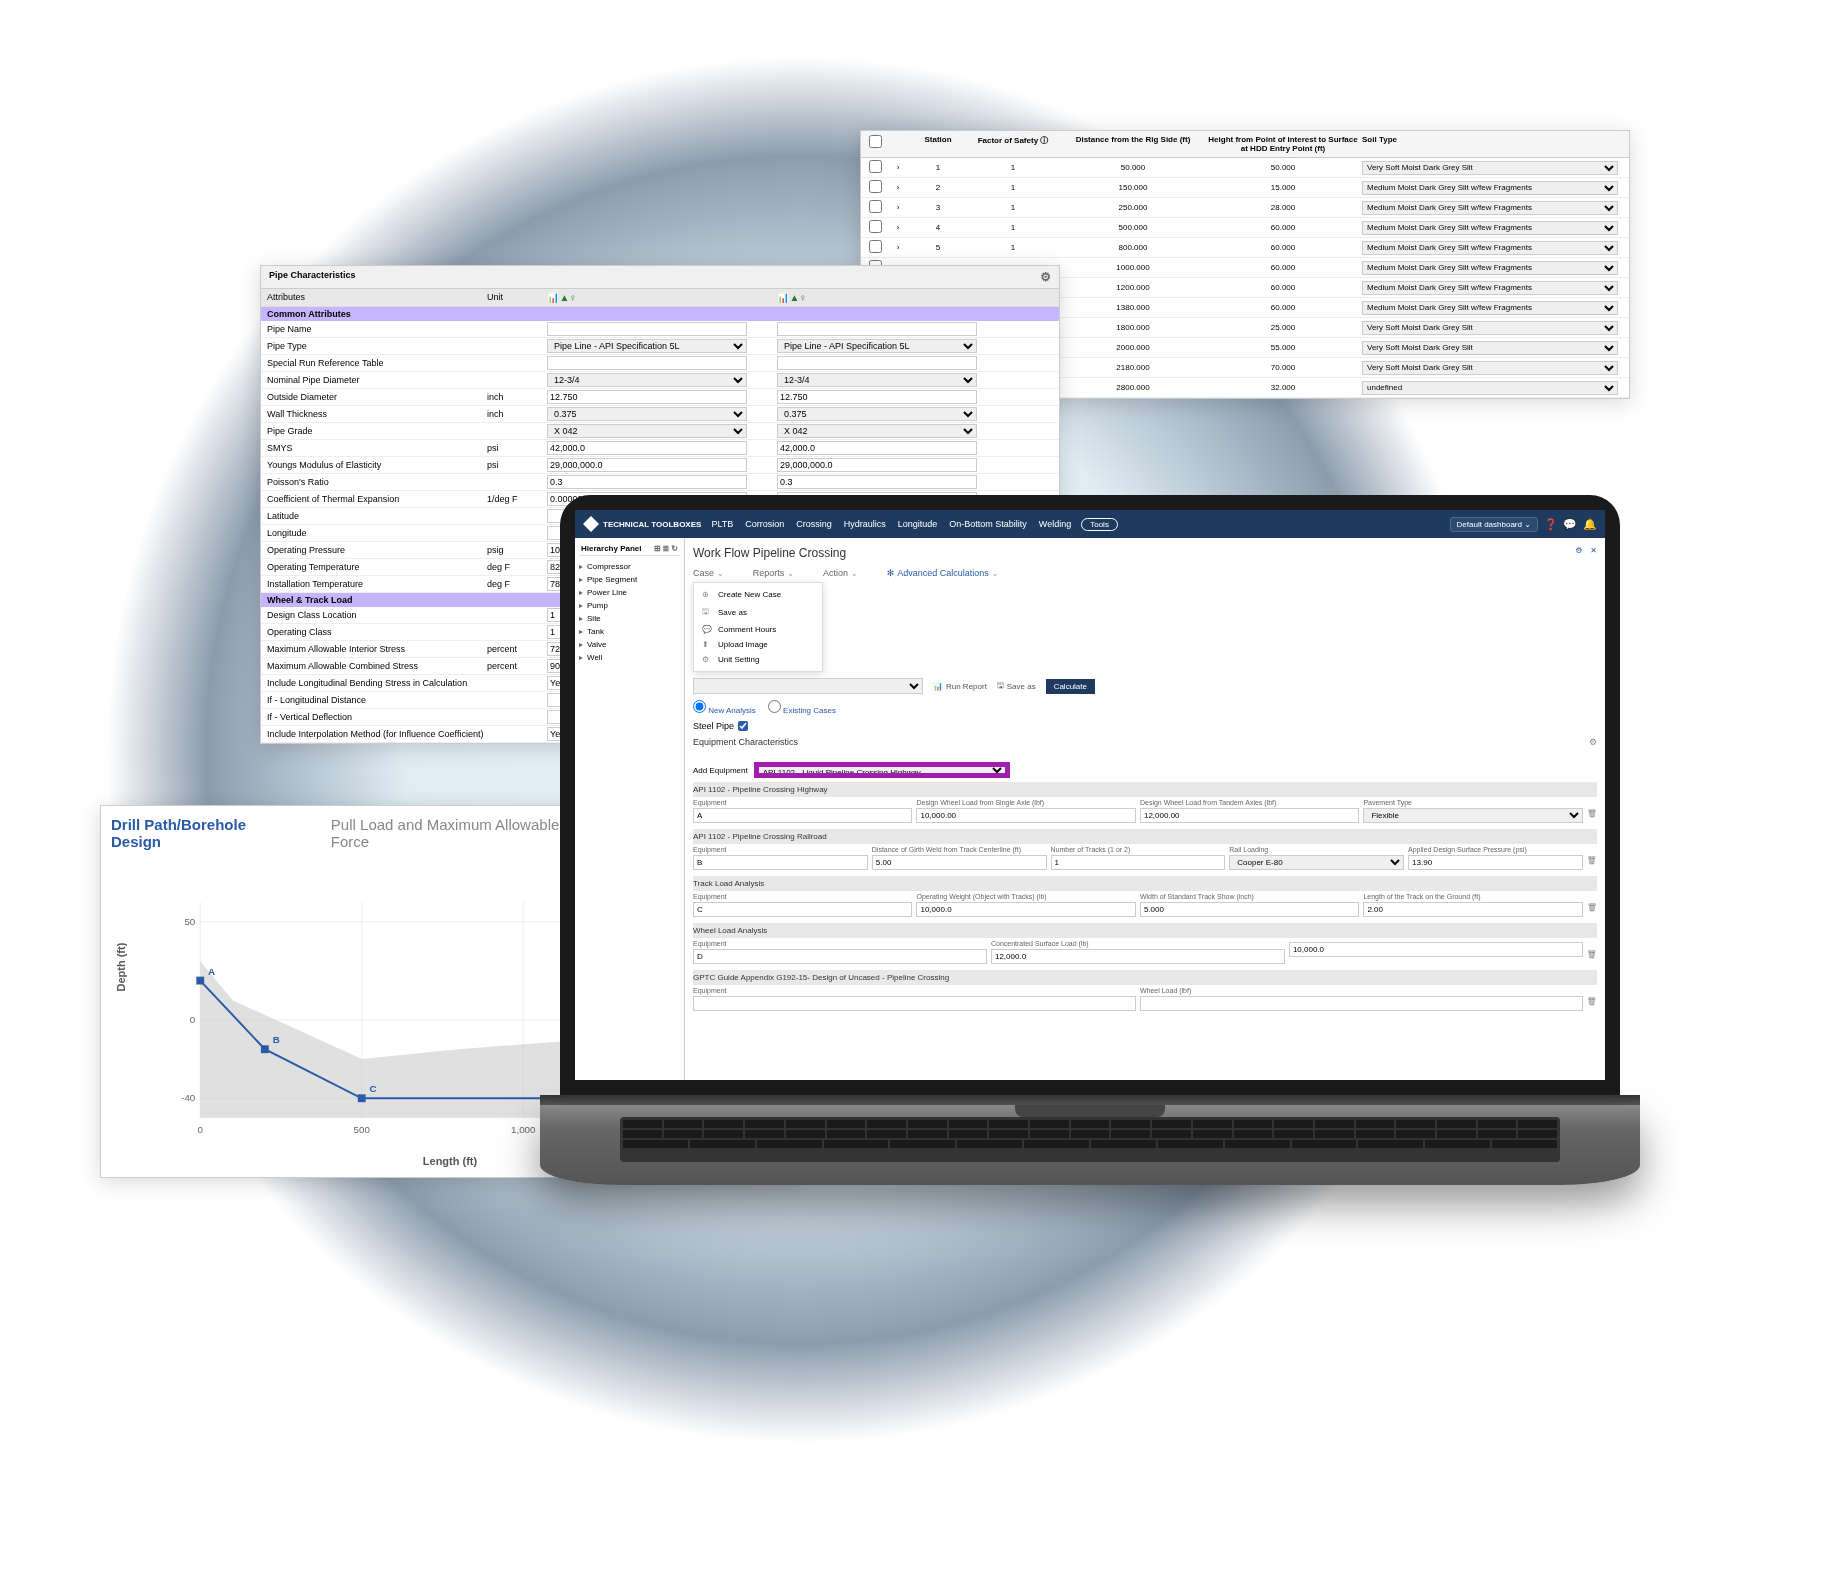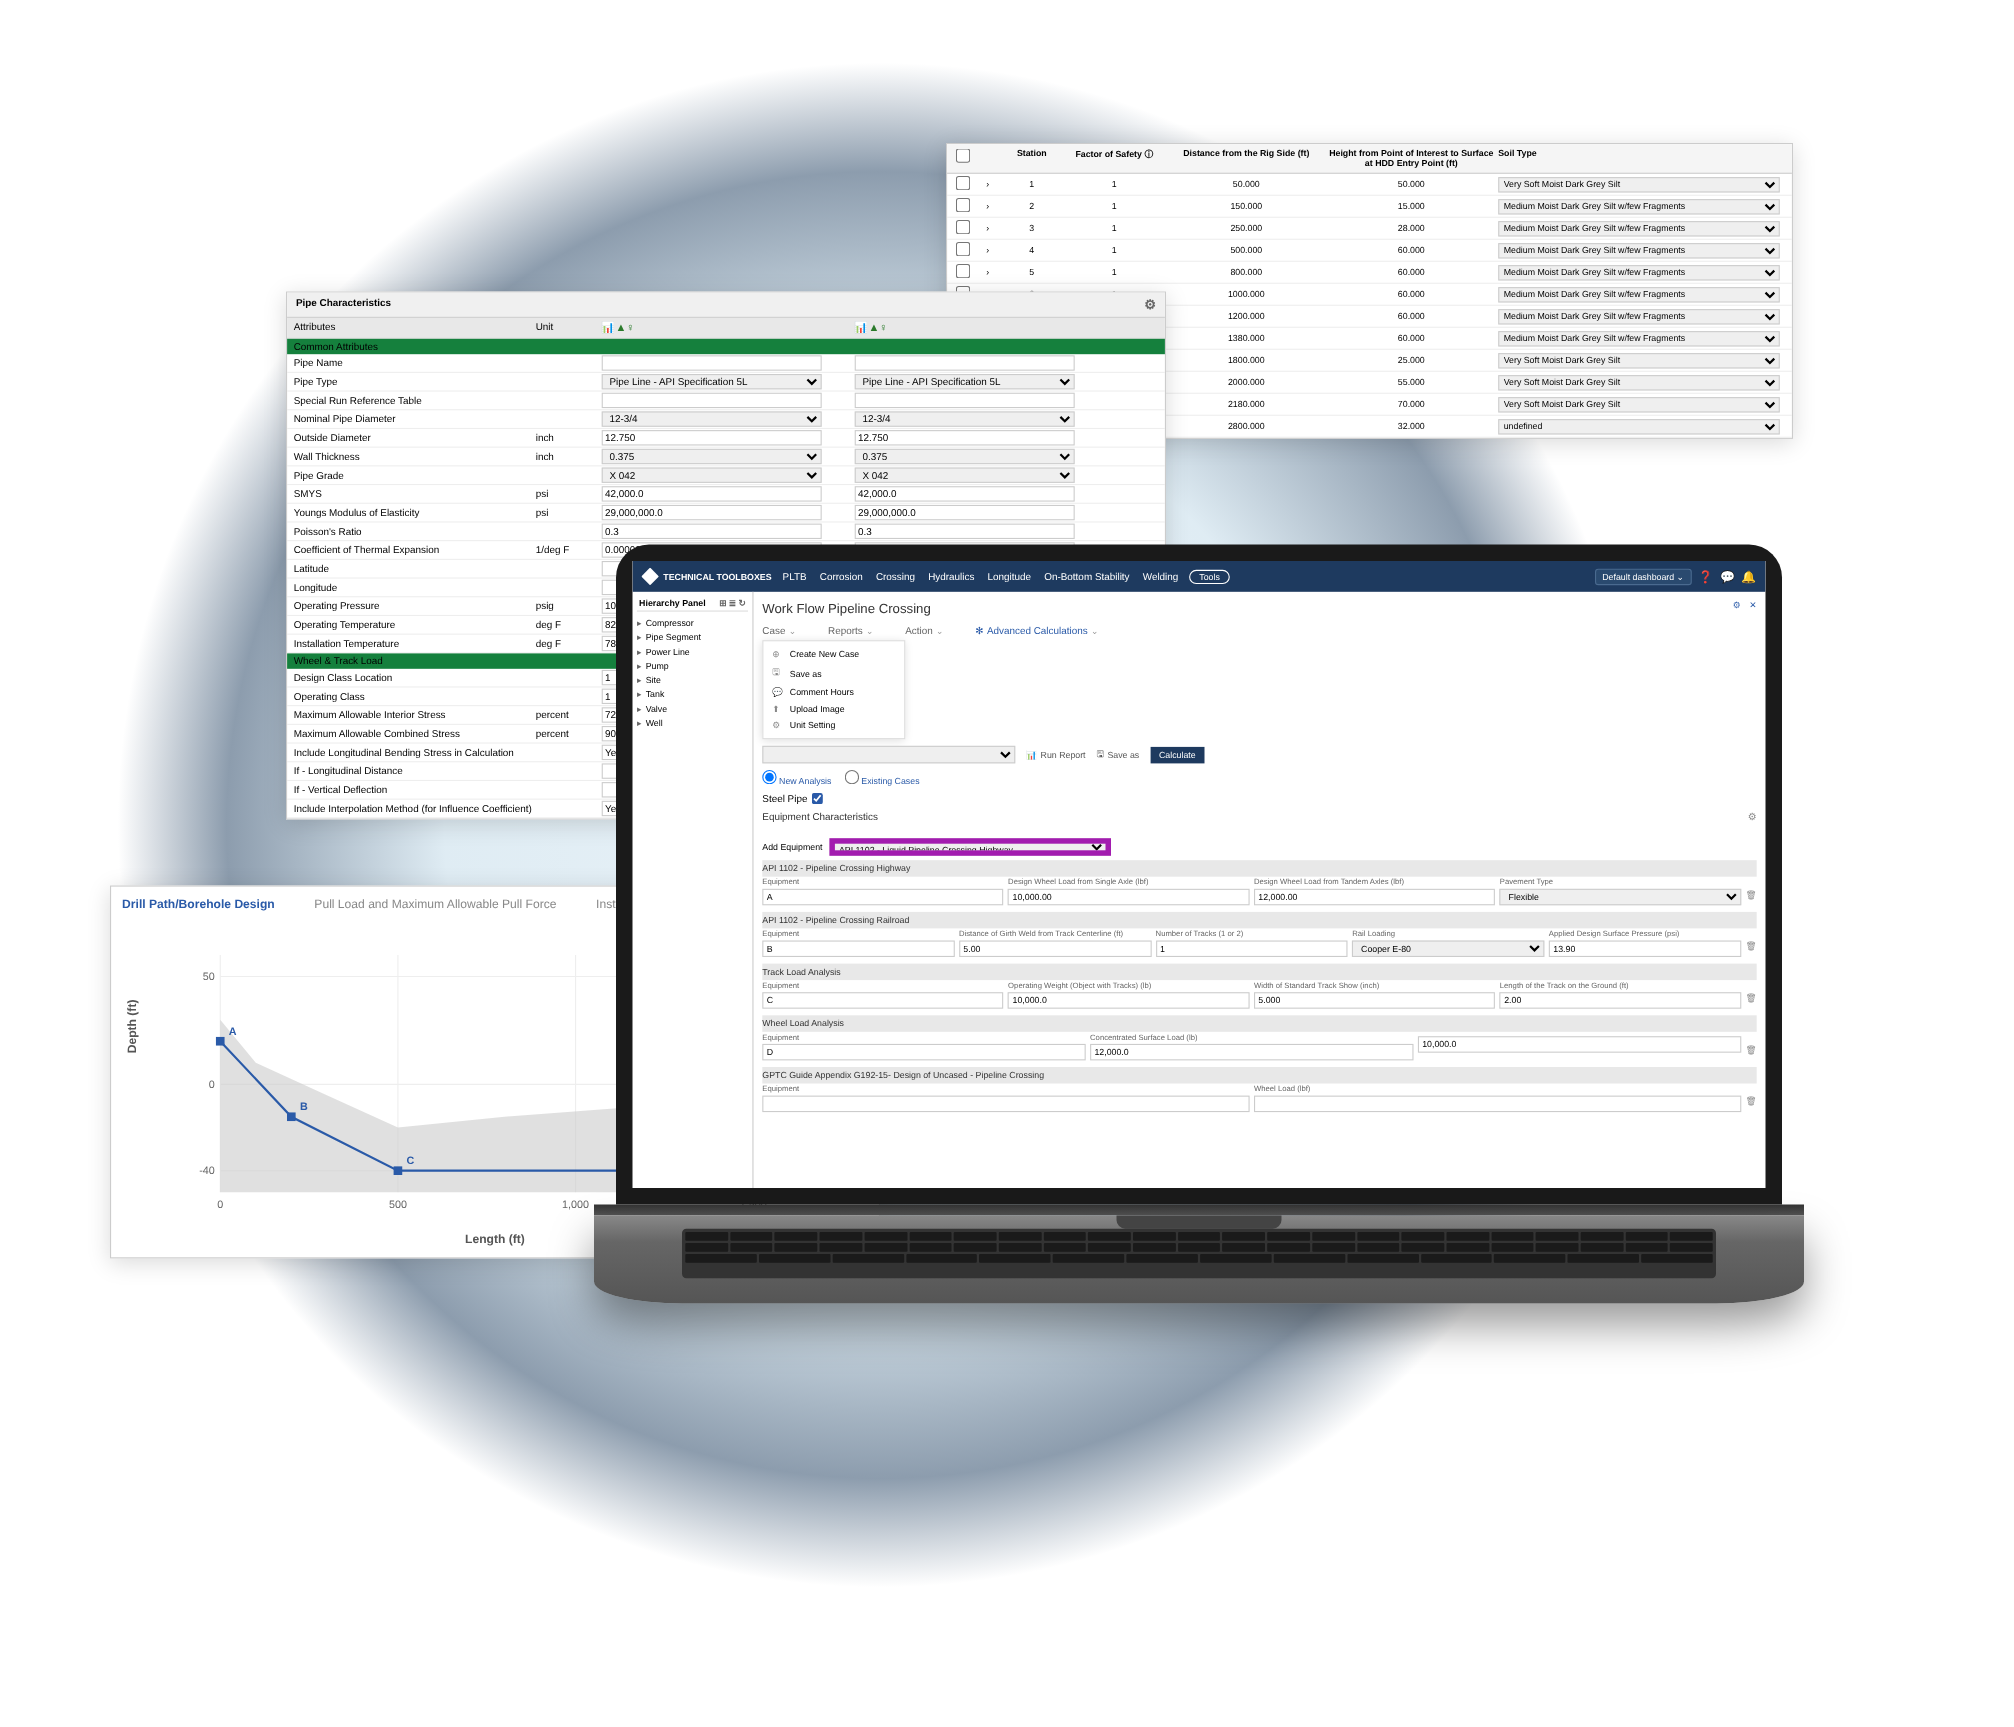--- a/index.html
+++ b/index.html
@@ -8,41 +8,41 @@
 
 
 .panel-pipe{position:absolute;left:260px;top:265px;width:800px;background:#fff;border:1px solid #ccc;font-size:9px;z-index:2;box-shadow:0 4px 20px rgba(0,0,0,0.15)}
 .panel-pipe-header{background:#f0f0f0;padding:4px 8px;font-weight:bold;border-bottom:1px solid #ccc;display:flex;justify-content:space-between;align-items:flex-start}
 .gear{color:#666;font-size:12px}
 .panel-pipe-subheader{background:#e8e8e8;padding:3px 6px;display:flex;font-size:9px;border-bottom:1px solid #ddd}
 .col-attr{width:220px}
 .col-unit{width:60px}
 .col-val{width:230px;display:flex;align-items:center;gap:4px}
 .icons-tri{color:#2a7a2a;font-size:10px}
-.section-header{background:#15803d;padding:2px 6px;font-weight:normal;font-size:9px}
+.section-header{background:#c4b5fd;padding:2px 6px;font-weight:bold;font-size:9px}
 .pipe-row{display:flex;padding:1px 6px;border-bottom:1px solid #eee;font-size:9px;min-height:16px;align-items:center}
 .pipe-row .inp{border:1px solid #ccc;height:14px;width:200px;font-size:9px;padding:0 2px}
 .pipe-row select.inp{width:200px}
 
 
 .panel-soil{position:absolute;left:860px;top:130px;width:770px;background:#fff;border:1px solid #ccc;font-size:9px;z-index:1;box-shadow:0 4px 20px rgba(0,0,0,0.15)}
 .soil-header{display:flex;background:#f5f5f5;border-bottom:1px solid #ccc;font-weight:bold;font-size:8px;padding:4px 2px}
 .soil-row{display:flex;border-bottom:1px solid #eee;padding:2px;font-size:8px;align-items:center}
 .sc-check{width:25px;text-align:center}
 .sc-exp{width:20px;text-align:center}
 .sc-station{width:60px;text-align:center}
 .sc-fos{width:90px;text-align:center}
 .sc-dist{width:150px;text-align:center}
 .sc-height{width:150px;text-align:center}
 .sc-soil{width:260px;padding-left:4px}
 .soil-select{border:1px solid #ccc;width:100%;height:14px;font-size:8px}
 
 
 .panel-chart{position:absolute;left:100px;top:805px;width:700px;background:#fff;border:1px solid #ccc;z-index:2;box-shadow:0 4px 20px rgba(0,0,0,0.15);padding:10px}
-.chart-tabs{display:flex;gap:36px;font-size:11px;color:#888;margin-bottom:8px}
+.chart-tabs{display:flex;gap:36px;font-size:15px;color:#888;margin-bottom:20px}
 .chart-tab{cursor:pointer}
 .chart-tab.active{color:#2a5aa8;font-weight:bold}
 .chart-area{position:relative;height:280px;margin-left:50px;margin-right:20px}
 .chart-svg{width:100%;height:100%}
 .chart-ylabel{position:absolute;left:-40px;top:50%;transform:rotate(-90deg) translateX(50%);transform-origin:left;font-size:11px;color:#555;font-weight:bold}
 .chart-xlabel{text-align:center;font-size:11px;color:#555;font-weight:bold;margin-top:5px}
 
 
 .laptop{position:absolute;left:540px;top:495px;width:1100px;height:720px;z-index:5}
 .screen-bezel{width:1060px;height:600px;background:#1a1a1a;border-radius:30px 30px 0 0;padding:15px;position:relative;margin:0 auto}

